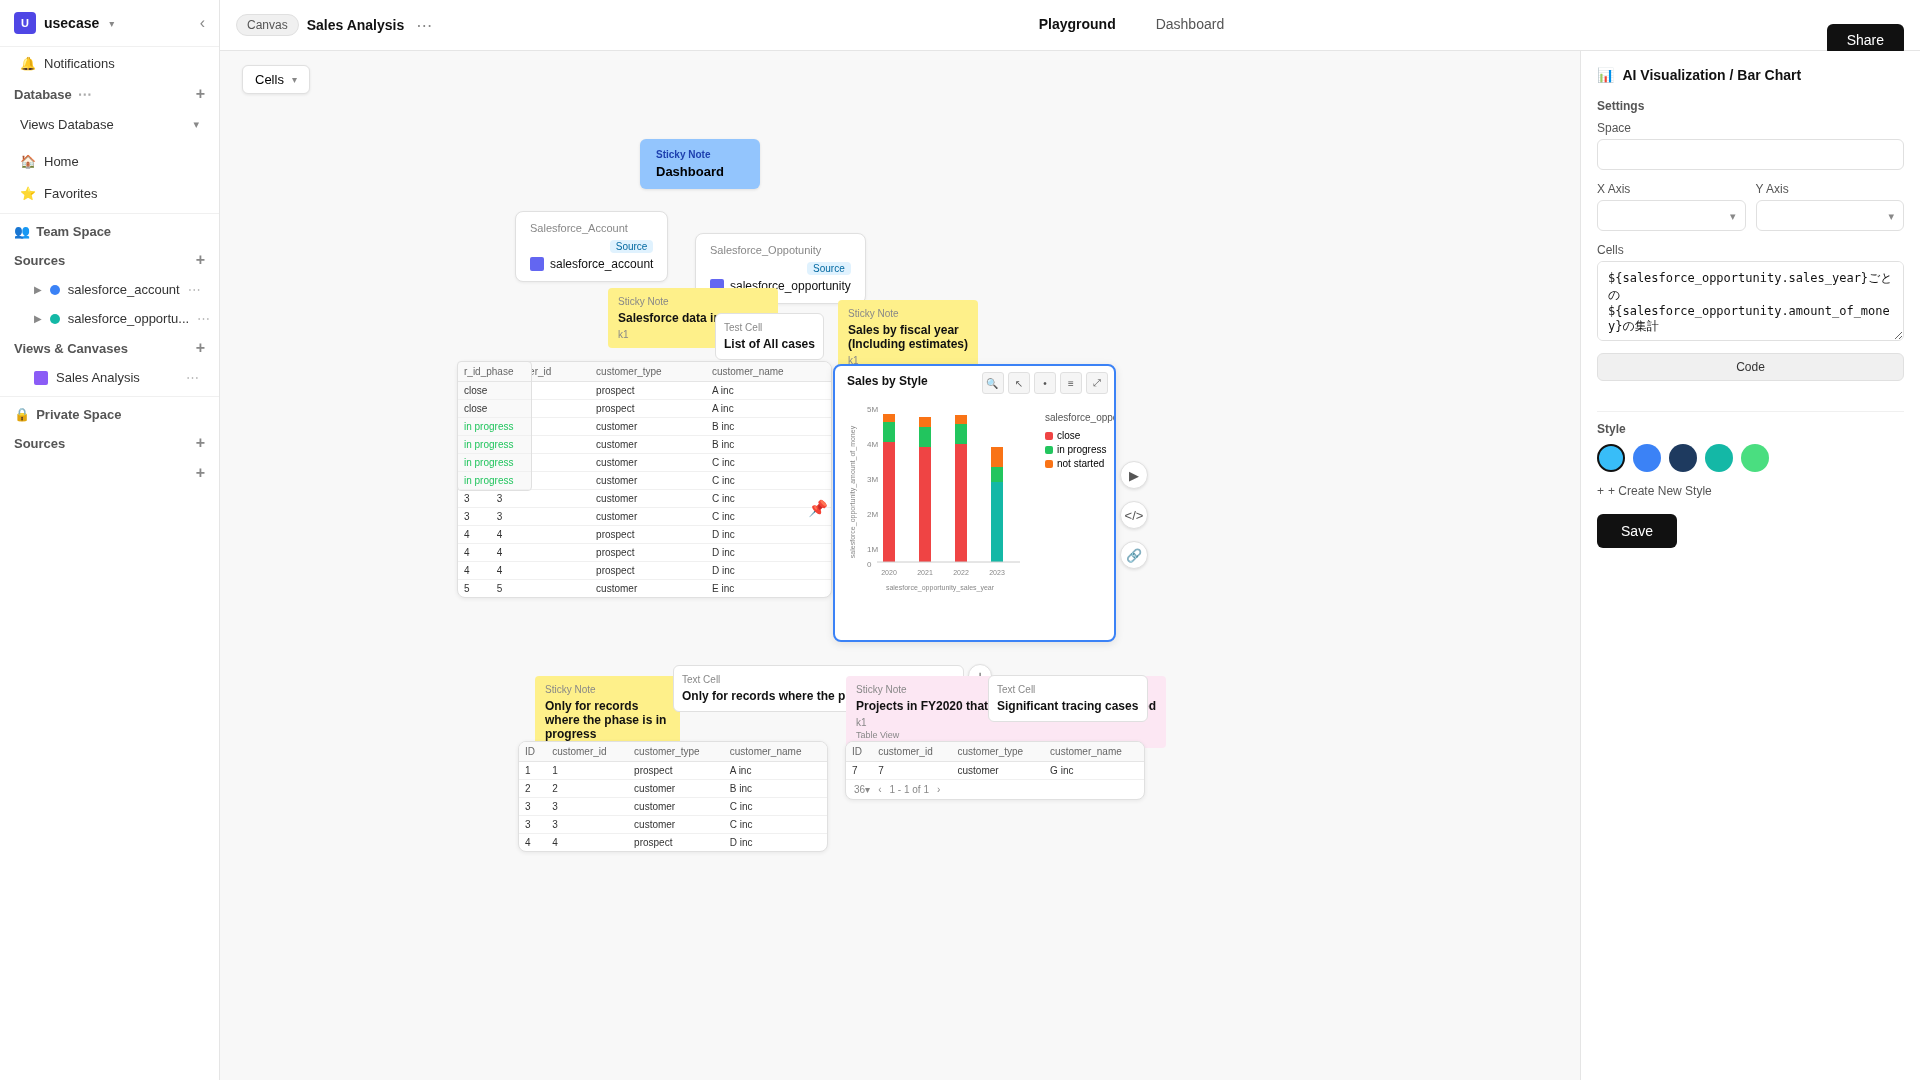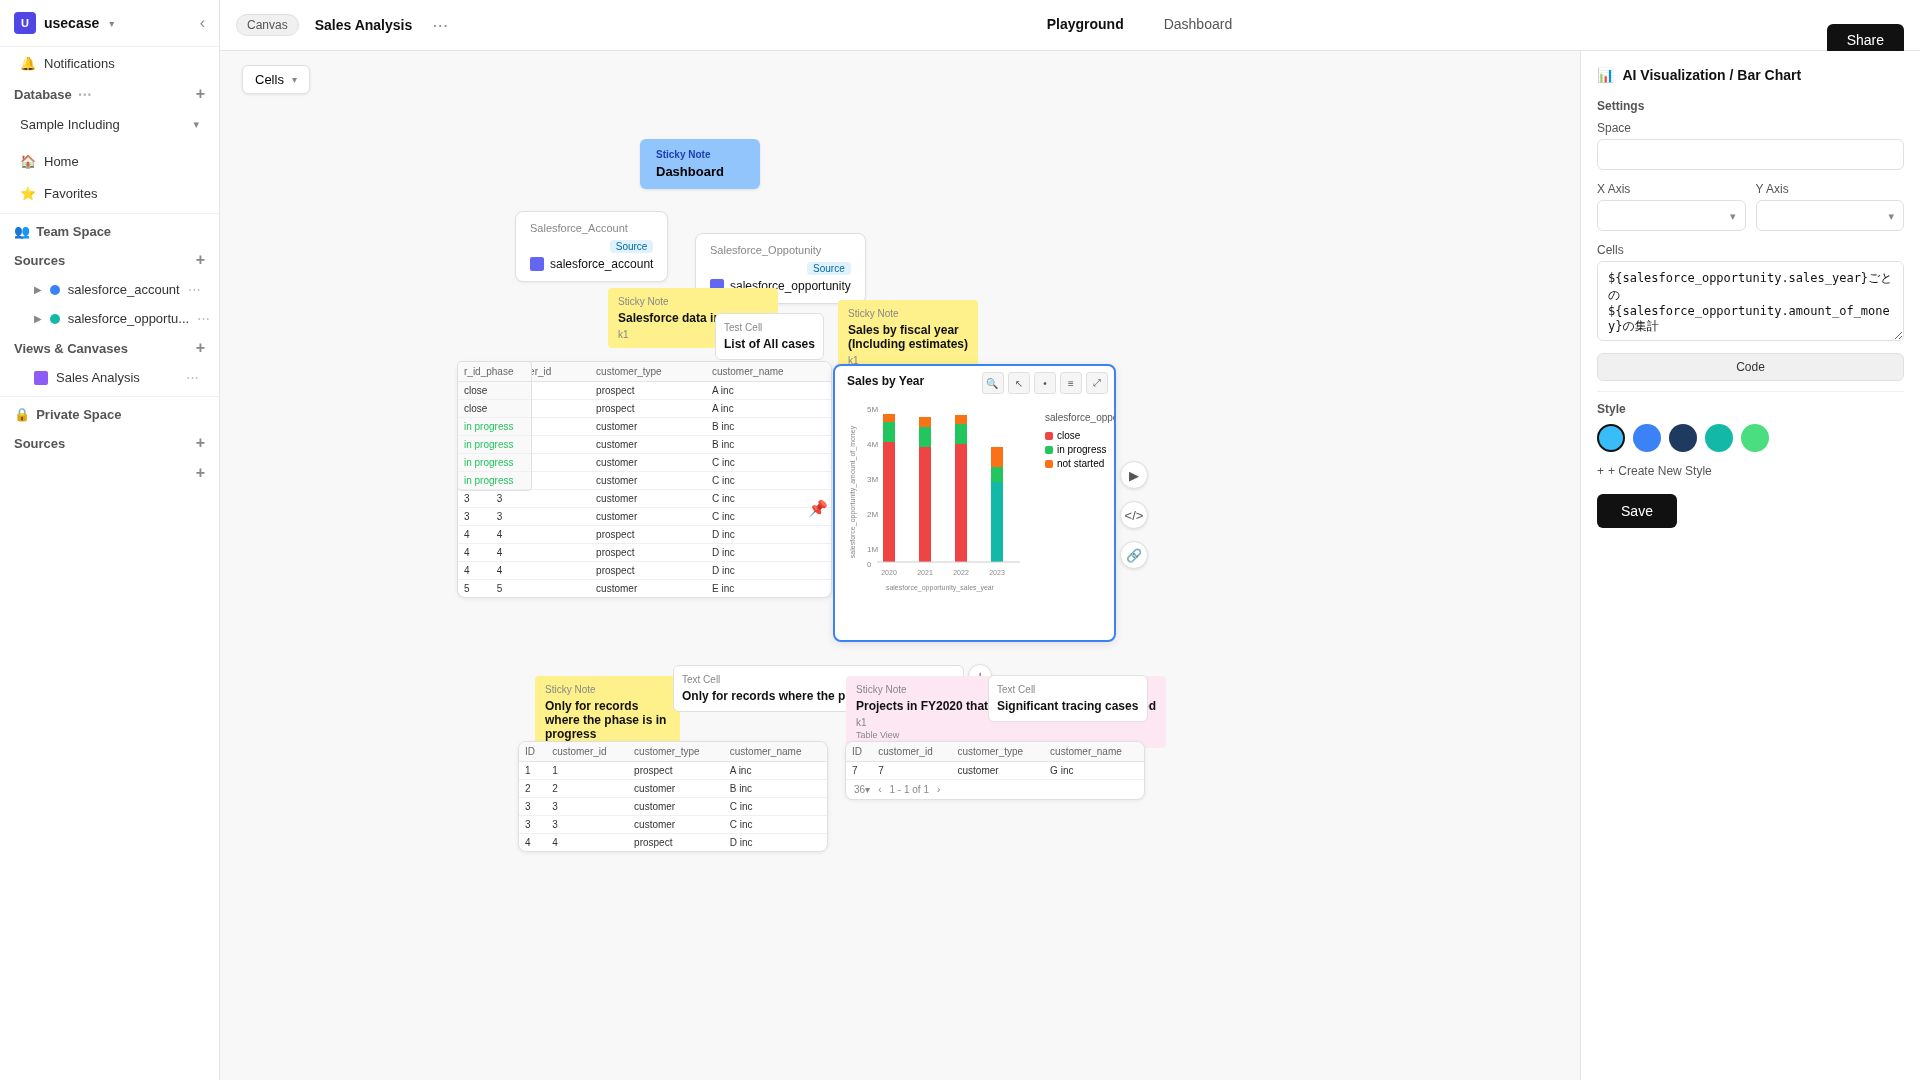--- a/index.html
+++ b/index.html
@@ -26,21 +26,21 @@
     .sidebar-canvas-item { display: flex; align-items: center; padding: 6px 14px 6px 28px; gap: 8px; cursor: pointer; color: #333; font-size: 13px; border-radius: 4px; margin: 1px 6px; }
     .canvas-icon { width: 14px; height: 14px; background: #8b5cf6; border-radius: 2px; flex-shrink: 0; }
     .divider { height: 1px; background: #f0f0f0; margin: 4px 0; }
     .private-section { padding: 6px 14px; font-size: 13px; font-weight: 600; color: #555; display: flex; align-items: center; gap: 6px; }
 
     
     .main { flex: 1; display: flex; flex-direction: column; overflow: hidden; }
 
     
     .topbar { height: 51px; background: #fff; border-bottom: 1px solid #e5e5e5; display: flex; align-items: center; padding: 0 16px; gap: 10px; }
-    .topbar-breadcrumb { display: flex; align-items: center; gap: 16px; }
+    .topbar-breadcrumb { display: flex; align-items: center; gap: 8px; }
     .breadcrumb-pill { background: #f0f0f0; border: 1px solid #e0e0e0; border-radius: 20px; padding: 3px 10px; font-size: 12px; color: #555; }
     .breadcrumb-name { font-size: 14px; font-weight: 600; color: #111; }
     .breadcrumb-more { color: #888; cursor: pointer; font-size: 16px; padding: 4px; }
     .topbar-center { flex: 1; display: flex; align-items: center; justify-content: center; gap: 0; }
     .nav-tab { padding: 0 20px; height: 64px; display: flex; align-items: center; font-size: 14px; color: #555; cursor: pointer; border-bottom: 2px solid transparent; }
     .nav-tab.active { color: #111; border-bottom: 2px solid #111; font-weight: 600; }
     .topbar-right { margin-left: auto; margin-top: 29px; }
     .share-btn { background: #111; color: #fff; border: none; border-radius: 6px; padding: 8px 20px; font-size: 14px; font-weight: 500; cursor: pointer; }
 
     
@@ -93,21 +93,21 @@
     .panel-title { font-size: 14px; font-weight: 600; color: #111; }
     .panel-section-label { font-size: 12px; font-weight: 600; color: #555; margin-bottom: 8px; }
     .panel-field-label { font-size: 12px; color: #555; margin-bottom: 4px; }
     .panel-input { width: 100%; border: 1px solid #e0e0e0; border-radius: 6px; padding: 7px 10px; font-size: 13px; color: #111; outline: none; margin-bottom: 12px; }
     .axis-row { display: flex; gap: 10px; margin-bottom: 12px; }
     .axis-col { flex: 1; }
     .panel-select { width: 100%; border: 1px solid #e0e0e0; border-radius: 6px; padding: 7px 10px; font-size: 13px; color: #111; outline: none; background: #fff; appearance: none; position: relative; display: flex; align-items: center; justify-content: space-between; cursor: pointer; }
     .select-wrapper { position: relative; }
     .select-wrapper::after { content: '▾'; position: absolute; right: 10px; top: 50%; transform: translateY(-50%); color: #888; pointer-events: none; font-size: 11px; }
     .panel-textarea { width: 100%; border: 1px solid #e0e0e0; border-radius: 6px; padding: 8px 10px; font-size: 12px; color: #111; outline: none; min-height: 80px; resize: vertical; font-family: monospace; margin-bottom: 12px; }
-    .code-btn { background: #f0f0f0; border: 1px solid #e0e0e0; border-radius: 6px; padding: 6px 14px; font-size: 12px; cursor: pointer; color: #333; margin-bottom: 0; }
+    .code-btn { background: #f0f0f0; border: 1px solid #e0e0e0; border-radius: 6px; padding: 6px 14px; font-size: 12px; cursor: pointer; color: #333; margin-bottom: 20px; }
     .style-section-label { font-size: 12px; font-weight: 600; color: #555; margin-bottom: 8px; }
     .style-swatches { display: flex; gap: 8px; margin-bottom: 12px; flex-wrap: wrap; align-items: center; }
     .style-swatch { width: 28px; height: 28px; border-radius: 50%; cursor: pointer; border: 2px solid transparent; }
     .style-swatch.active { border-color: #111; }
     .create-style-btn { font-size: 12px; color: #555; cursor: pointer; display: flex; align-items: center; gap: 4px; margin-bottom: 16px; }
     .save-btn { background: #111; color: #fff; border: none; border-radius: 6px; padding: 9px 20px; font-size: 14px; font-weight: 500; cursor: pointer; width: 80px; }
     .divider-h { height: 1px; background: #f0f0f0; margin: 10px 0; }
   </style>
 </head>
 <body>
@@ -124,21 +124,21 @@
     <span class="sidebar-item-icon">🔔</span>
     <span class="sidebar-item-label">Notifications</span>
   </div>
 
   <div class="sidebar-section-header">
     <span>Database</span>
     <span class="sidebar-item-action">⋯</span>
     <span class="add-btn">+</span>
   </div>
   <div class="sidebar-item" style="margin-bottom:6px;">
-    <span class="sidebar-item-label">Sample Including</span>
+    <span class="sidebar-item-label">Views Database</span>
     <span style="color:#888;font-size:11px;">▾</span>
   </div>
 
   <div class="sidebar-item">
     <span class="sidebar-item-icon">🏠</span>
     <span class="sidebar-item-label">Home</span>
   </div>
   <div class="sidebar-item">
     <span class="sidebar-item-icon">⭐</span>
     <span class="sidebar-item-label">Favorites</span>
@@ -367,21 +367,21 @@
         </div>
 
         <div class="chart-card" style="top:313px;left:613px;width:283px;height:278px;">
           <div class="chart-controls">
             <div class="chart-ctrl-btn">🔍</div>
             <div class="chart-ctrl-btn">↖</div>
             <div class="chart-ctrl-btn">•</div>
             <div class="chart-ctrl-btn">≡</div>
             <div class="chart-ctrl-btn">⤢</div>
           </div>
-          <div class="chart-header">Sales by Year</div>
+          <div class="chart-header">Sales by Style</div>
           <div class="chart-body">
             <div class="chart-svg-area">
               <svg width="190" height="200">
 
                 <text x="10" y="100" font-size="7" fill="#888" transform="rotate(-90,10,100)" text-anchor="middle">salesforce_opportunity_amount_of_money</text>
 
                 <text x="22" y="20" font-size="8" fill="#888">5M</text>
                 <text x="22" y="55" font-size="8" fill="#888">4M</text>
                 <text x="22" y="90" font-size="8" fill="#888">3M</text>
                 <text x="22" y="125" font-size="8" fill="#888">2M</text>

